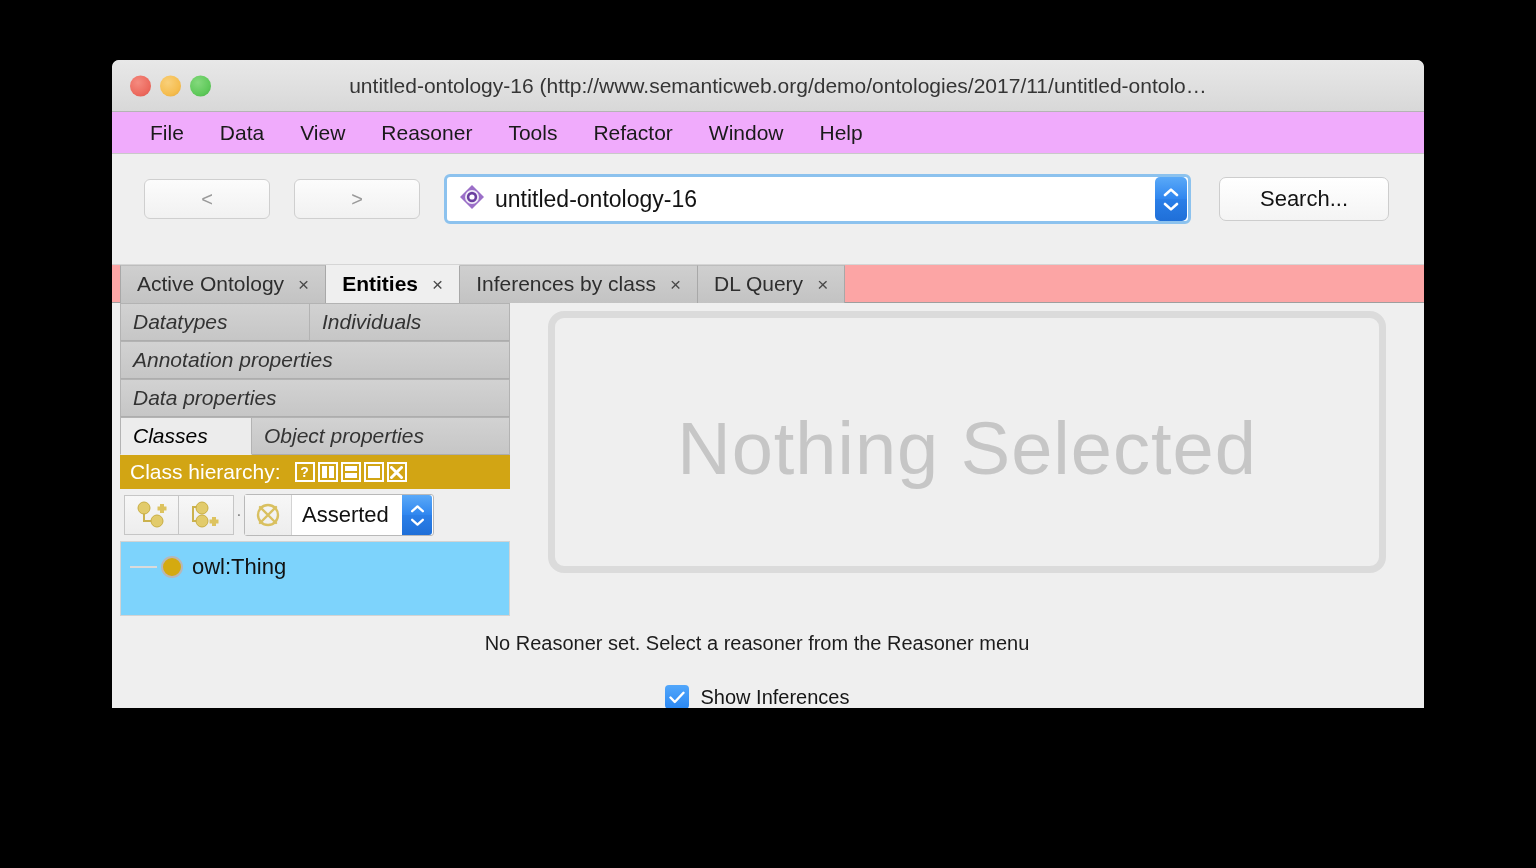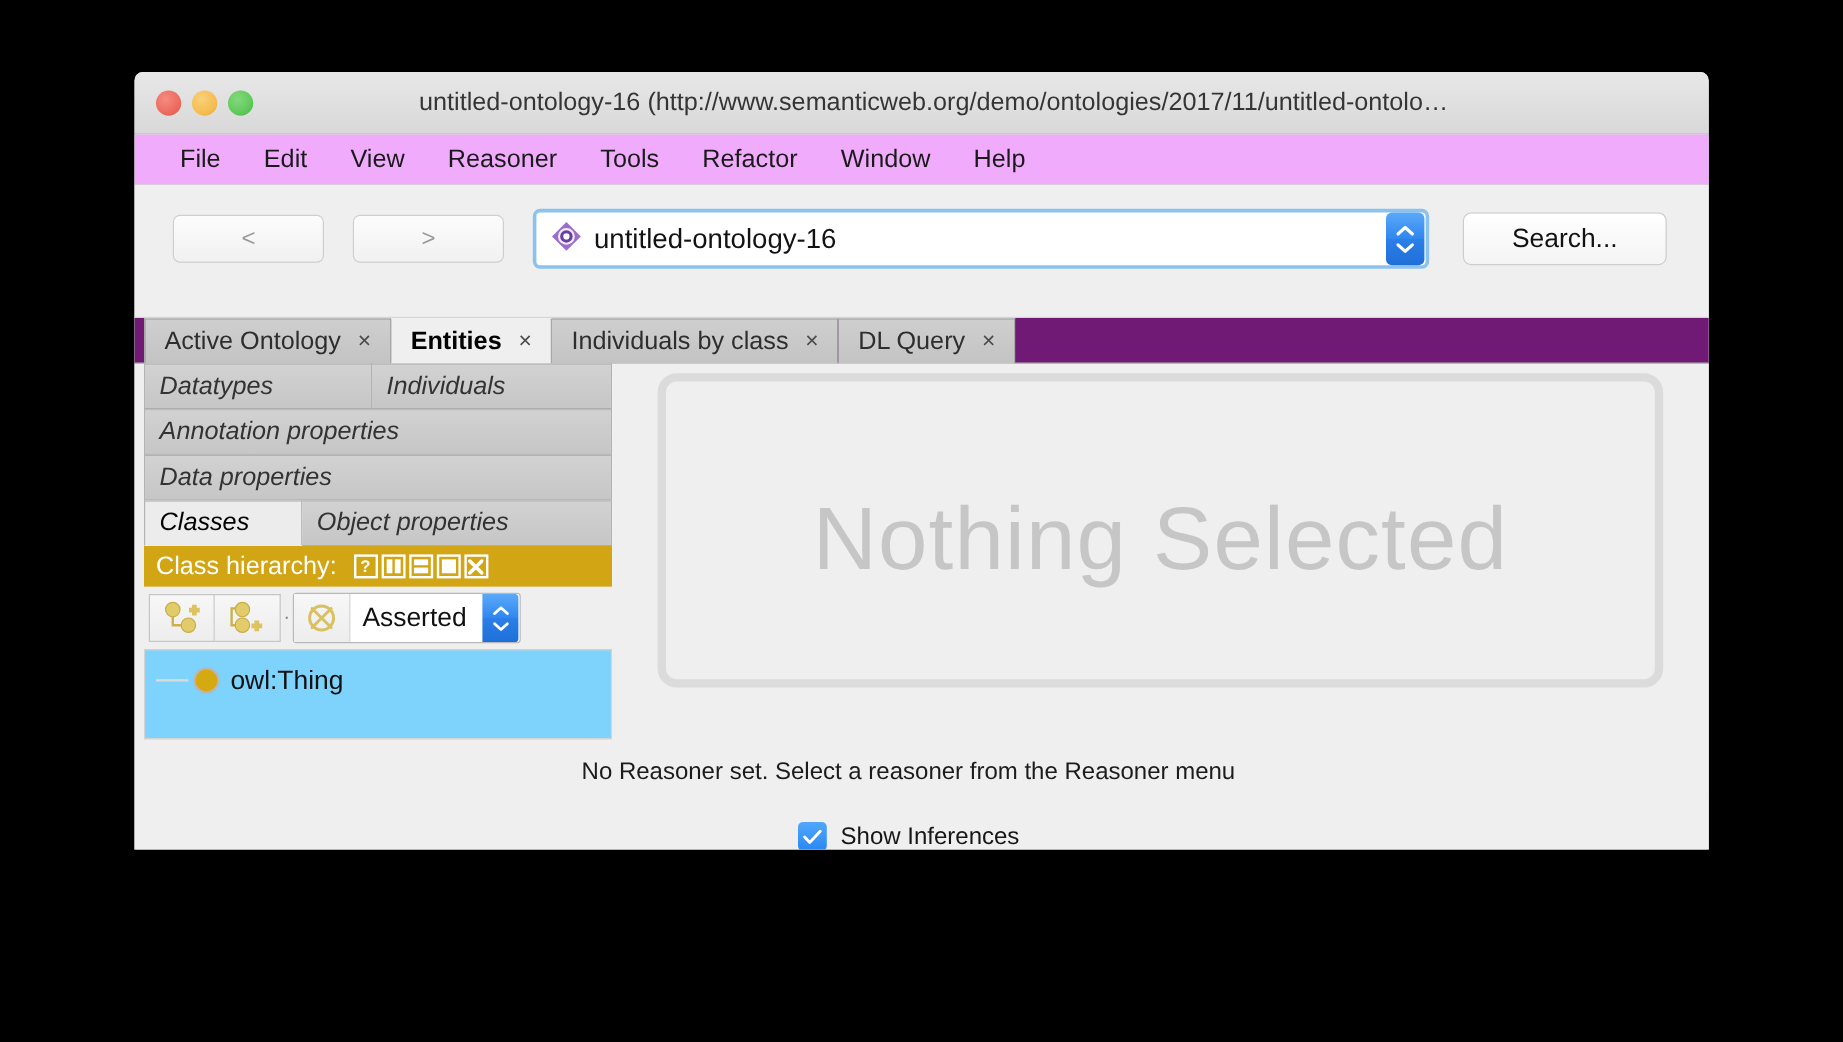--- a/index.html
+++ b/index.html
@@ -167,24 +167,24 @@
     justify-content: center;
     font-size: 22px;
     color: #121212;
     box-sizing: border-box;
   }
 
   
   #tabs-row {
     position: relative;
     height: 38px;
-    background: #701a75;
+    background: #fca5a5;
     border-bottom: 1px solid #9e9e9e;
     display: flex;
-    align-items: flex-start;
+    align-items: center;
     padding-left: 8px;
     box-sizing: border-box;
   }
   .tab {
     height: 38px;
     display: flex;
     align-items: center;
     gap: 14px;
     padding: 0 16px;
     background: linear-gradient(to bottom, #cfcfcf 0%, #c3c3c3 100%);
@@ -449,21 +449,21 @@
     <div class="traffic-lights">
       <span class="tl tl-close"></span>
       <span class="tl tl-min"></span>
       <span class="tl tl-max"></span>
     </div>
     <div id="window-title">untitled-ontology-16 (http://www.semanticweb.org/demo/ontologies/2017/11/untitled-ontolo…</div>
   </div>
 
   <div id="menubar">
     <div class="menu-item">File</div>
-    <div class="menu-item">Edit</div>
+    <div class="menu-item">Data</div>
     <div class="menu-item">View</div>
     <div class="menu-item">Reasoner</div>
     <div class="menu-item">Tools</div>
     <div class="menu-item">Refactor</div>
     <div class="menu-item">Window</div>
     <div class="menu-item">Help</div>
   </div>
 
   <div id="toolbar">
 
@@ -505,21 +505,21 @@
   <div id="tabs-row">
     <div class="tab">
       <span>Active Ontology</span>
       <span class="tab-close">×</span>
     </div>
     <div class="tab active">
       <span>Entities</span>
       <span class="tab-close">×</span>
     </div>
     <div class="tab">
-      <span>Individuals by class</span>
+      <span>Inferences by class</span>
       <span class="tab-close">×</span>
     </div>
     <div class="tab">
       <span>DL Query</span>
       <span class="tab-close">×</span>
     </div>
   </div>
 
   <div id="body-area">
 

